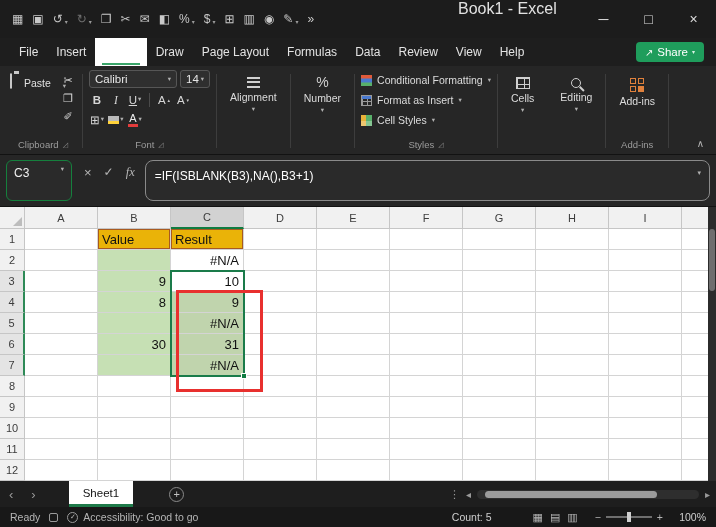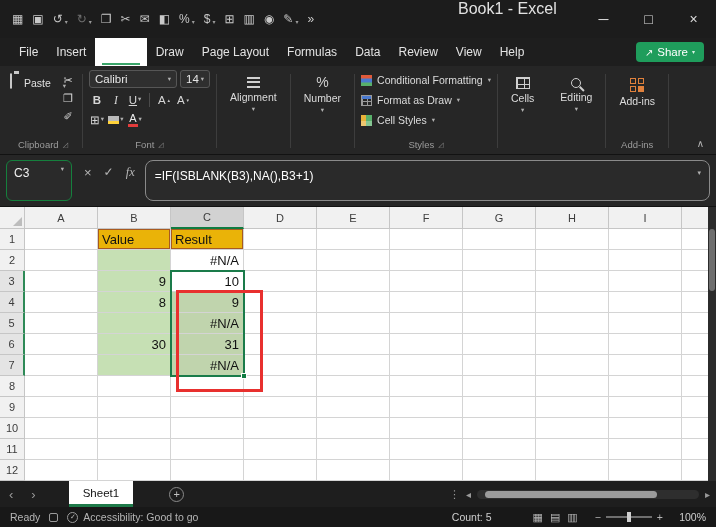--- a/index.html
+++ b/index.html
@@ -273,21 +273,21 @@
 
     <div class="rib-group">
       <div class="rib-body styles-body">
         <div class="style-item">
           <span class="cf-ic"></span>
           <span>Conditional Formatting</span>
           <span class="tri">▾</span>
         </div>
         <div class="style-item">
           <span class="fat-ic"></span>
-          <span>Format as Draw</span>
+          <span>Format as Insert</span>
           <span class="tri">▾</span>
         </div>
         <div class="style-item">
           <span class="cs-ic"></span>
           <span>Cell Styles</span>
           <span class="tri">▾</span>
         </div>
       </div>
       <div class="rib-label">
         <span>Styles</span>

